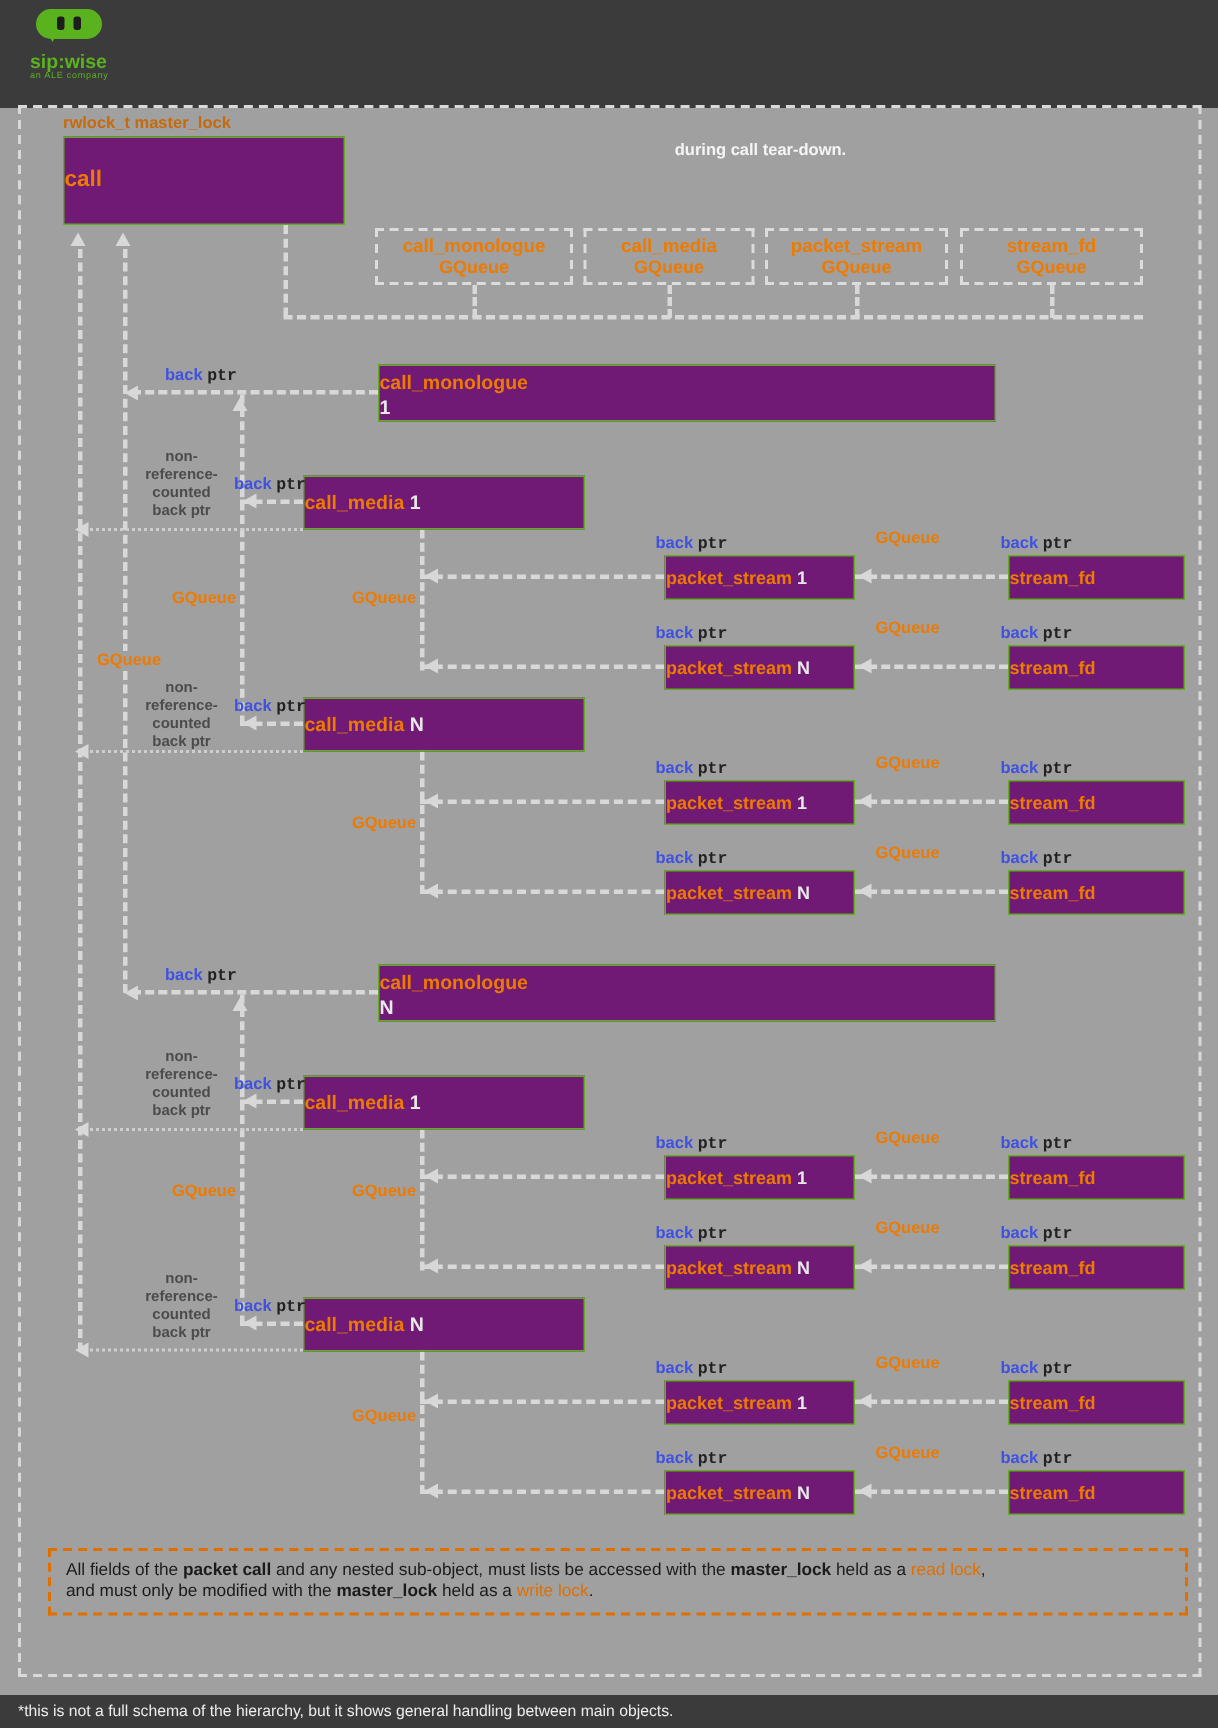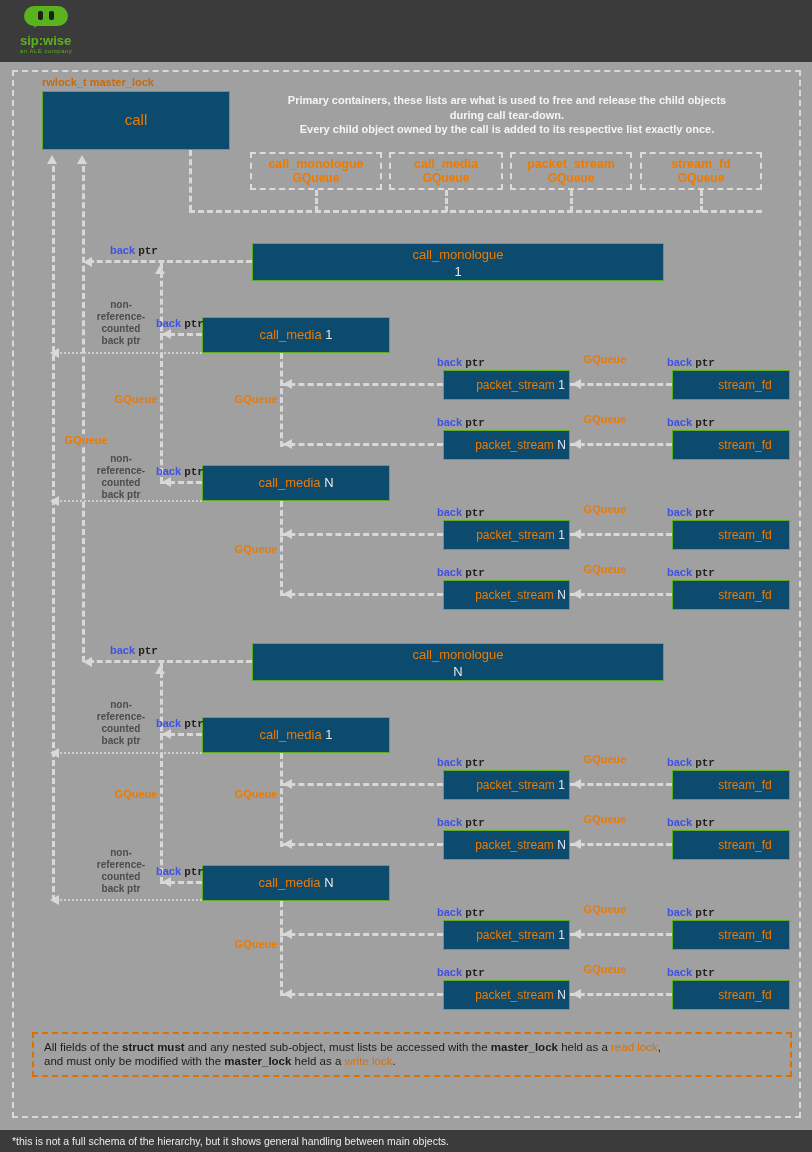--- a/index.html
+++ b/index.html
@@ -1,45 +1,45 @@
 <!DOCTYPE html>
 <html><head>
 <meta charset="utf-8">
 <style>
   html,body{margin:0;padding:0;background:#8e8e8e;}
   .page{position:relative;width:812px;height:1152px;background:#a0a0a0;overflow:hidden;
         font-family:"Liberation Sans",sans-serif;}
-  .hdr{position:absolute;left:0;top:0;width:812px;height:62px;background:#3b3b3b;}
+  .hdr{position:absolute;left:0;top:0;width:812px;height:72px;background:#3b3b3b;}
   .title{position:absolute;left:0;top:23px;width:100%;text-align:center;color:#ffffff;
          font-size:15px;font-weight:bold;}
   .logo{position:absolute;left:20px;top:6px;width:90px;}
   .bubble{position:relative;width:44px;height:20px;background:#5ab31e;border-radius:10px;margin-left:4px;}
   .bubble:after{content:"";position:absolute;left:7px;bottom:-6px;width:0;height:0;
         border:4px solid transparent;border-top:7px solid #5ab31e;}
   .eye{position:absolute;top:5px;width:5px;height:9px;background:#1d1d1d;border-radius:2px;}
   .brand{color:#5ab31e;font-weight:bold;font-size:13px;margin-top:7px;}
   .tagline{color:#5ab31e;font-size:6px;letter-spacing:.5px;}
   .frame{position:absolute;border:2px dashed #d9d9d9;}
   .hl{position:absolute;height:0;border-top:3px dashed #d8d8d8;}
   .vl{position:absolute;width:0;border-left:3px dashed #d8d8d8;}
   .dot{border-top:2px dotted #cfcfcf;}
   .arrL{position:absolute;width:0;height:0;border-top:5px solid transparent;
         border-bottom:5px solid transparent;border-right:9px solid #d8d8d8;}
   .arrU{position:absolute;width:0;height:0;border-left:5px solid transparent;
         border-right:5px solid transparent;border-bottom:9px solid #d8d8d8;}
   .ml{position:absolute;left:42px;top:76px;font-size:11px;font-weight:bold;color:#c76a0a;}
   .intro{position:absolute;left:262px;top:93px;width:490px;text-align:center;color:#f5f5f5;
          font-weight:bold;font-size:11px;line-height:14.5px;}
-  .gbox{position:absolute;background:#0c4a6e;border:1px solid #5fae20;text-align:center;
-        font-weight:normal;box-sizing:border-box;}
+  .gbox{position:absolute;background:#701a75;border:1px solid #5fae20;
+        font-weight:bold;box-sizing:border-box;}
   .nm{color:#ee7a00;} .num{color:#e8e8e8;}
   .call{font-size:15px;line-height:56px;}
   .mono{font-size:13px;line-height:17px;padding-top:2px;}
   .med{font-size:13px;line-height:34px;}
-  .ps,.sf{font-size:12px;line-height:28px;padding-left:28px;}
+  .ps,.sf{font-size:12px;line-height:28px;}
   .cbox{position:absolute;border:2px dashed #dcdcdc;text-align:center;font-weight:bold;
         color:#ee7a00;box-sizing:border-box;}
   .cbox .cn{font-size:12.5px;margin-top:3px;} .cbox .ct{font-size:12px;}
   .gq{position:absolute;color:#ee7a00;font-weight:bold;font-size:11px;width:48px;text-align:center;}
   .gq.bg{background:#a0a0a0;}
   .bp{position:absolute;font-size:11px;font-weight:bold;white-space:nowrap;}
   .bp.r{width:44px;text-align:right;}
   .bp .b{color:#3f51e0;} .bp .p{color:#222222;font-family:Liberation Mono, monospace;}
   .nonref{position:absolute;left:85px;width:72px;font-size:10px;line-height:12px;
           color:#4c4c4c;text-align:center;font-weight:bold;}
@@ -143,23 +143,21 @@
   <div class="hl" style="left:570px;top:843px;width:102px"></div>
   <div class="arrL" style="left:572px;top:839px"></div>
   <div class="hl" style="left:570px;top:933px;width:102px"></div>
   <div class="arrL" style="left:572px;top:929px"></div>
   <div class="hl" style="left:570px;top:993px;width:102px"></div>
   <div class="arrL" style="left:572px;top:989px"></div>
 
   <div class="ml">rwlock_t master_lock</div>
 
   <div class="intro">
-    <div>Primary containers, these lists are what is used to free and release the child objects</div>
     <div>during call tear-down.</div>
-    <div>Every child object owned by the call is added to its respective list exactly once.</div>
   </div>
 
   <div class="gbox call" style="left:42px;top:91px;width:188px;height:59px">
     <span class="nm">call</span>
   </div>
 
   <div class="cbox" style="left:250px;top:152px;width:132px;height:38px">
     <div class="cn">call_monologue</div>
     <div class="ct">GQueue</div>
   </div>
@@ -316,19 +314,19 @@
       <div>back ptr</div>
   </div>
   <div class="nonref" style="top:847px">
     <div>non-</div>
       <div>reference-</div>
       <div>counted</div>
       <div>back ptr</div>
   </div>
 
   <div class="legal">
-    <div><span>All fields of the </span><span class="b">struct must</span><span> and any nested sub-object, must lists be accessed with the </span><span class="b">master_lock</span><span> held as a </span><span class="o">read lock</span><span>,</span></div>
+    <div><span>All fields of the </span><span class="b">packet call</span><span> and any nested sub-object, must lists be accessed with the </span><span class="b">master_lock</span><span> held as a </span><span class="o">read lock</span><span>,</span></div>
     <div><span>and must only be modified with the </span><span class="b">master_lock</span><span> held as a </span><span class="o">write lock</span><span>.</span></div>
   </div>
 
   <div class="ftr">*this is not a full schema of the hierarchy, but it shows general handling between main objects.</div>
 
 </div>
 
 </body></html>

